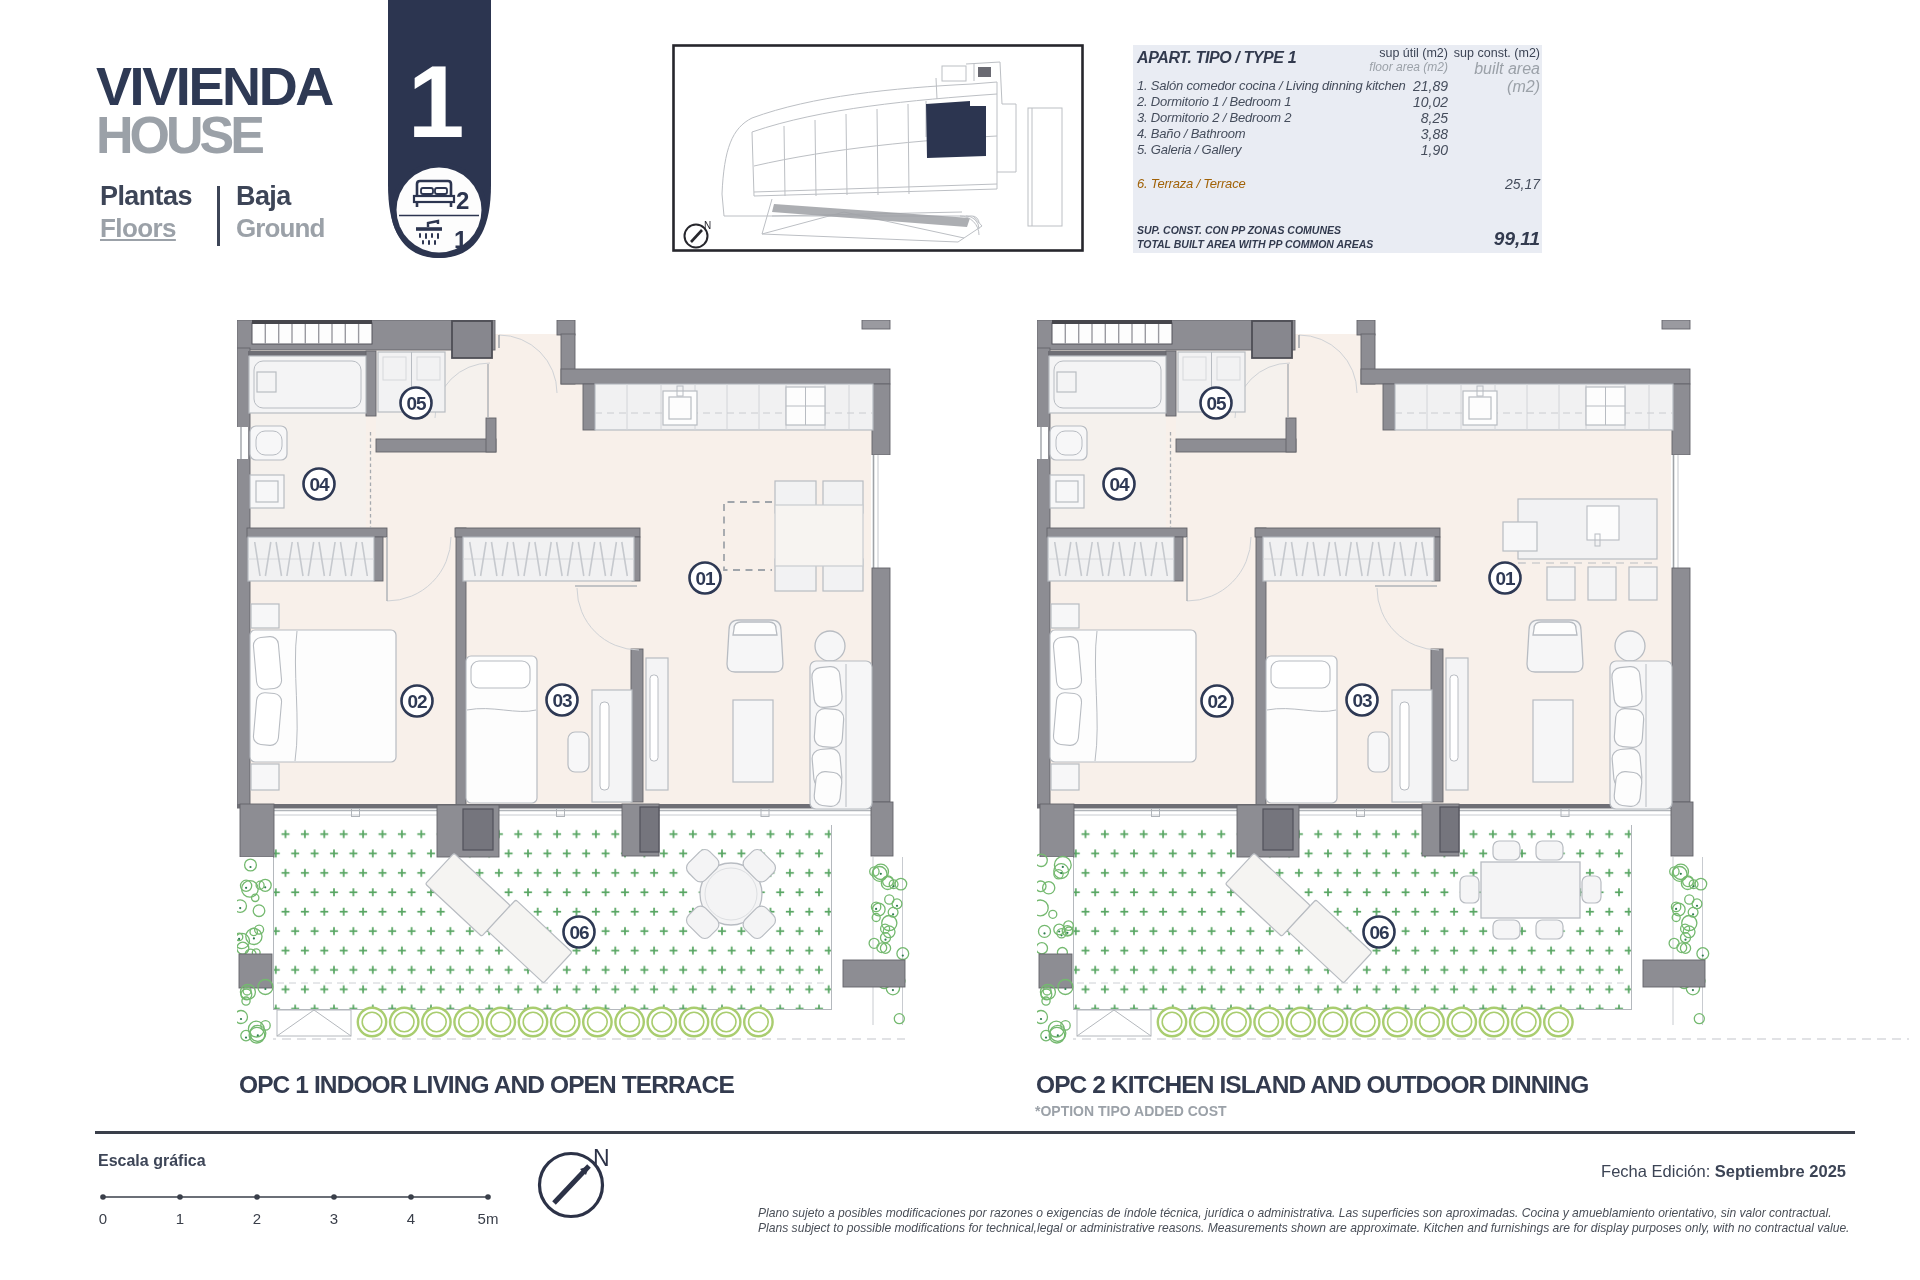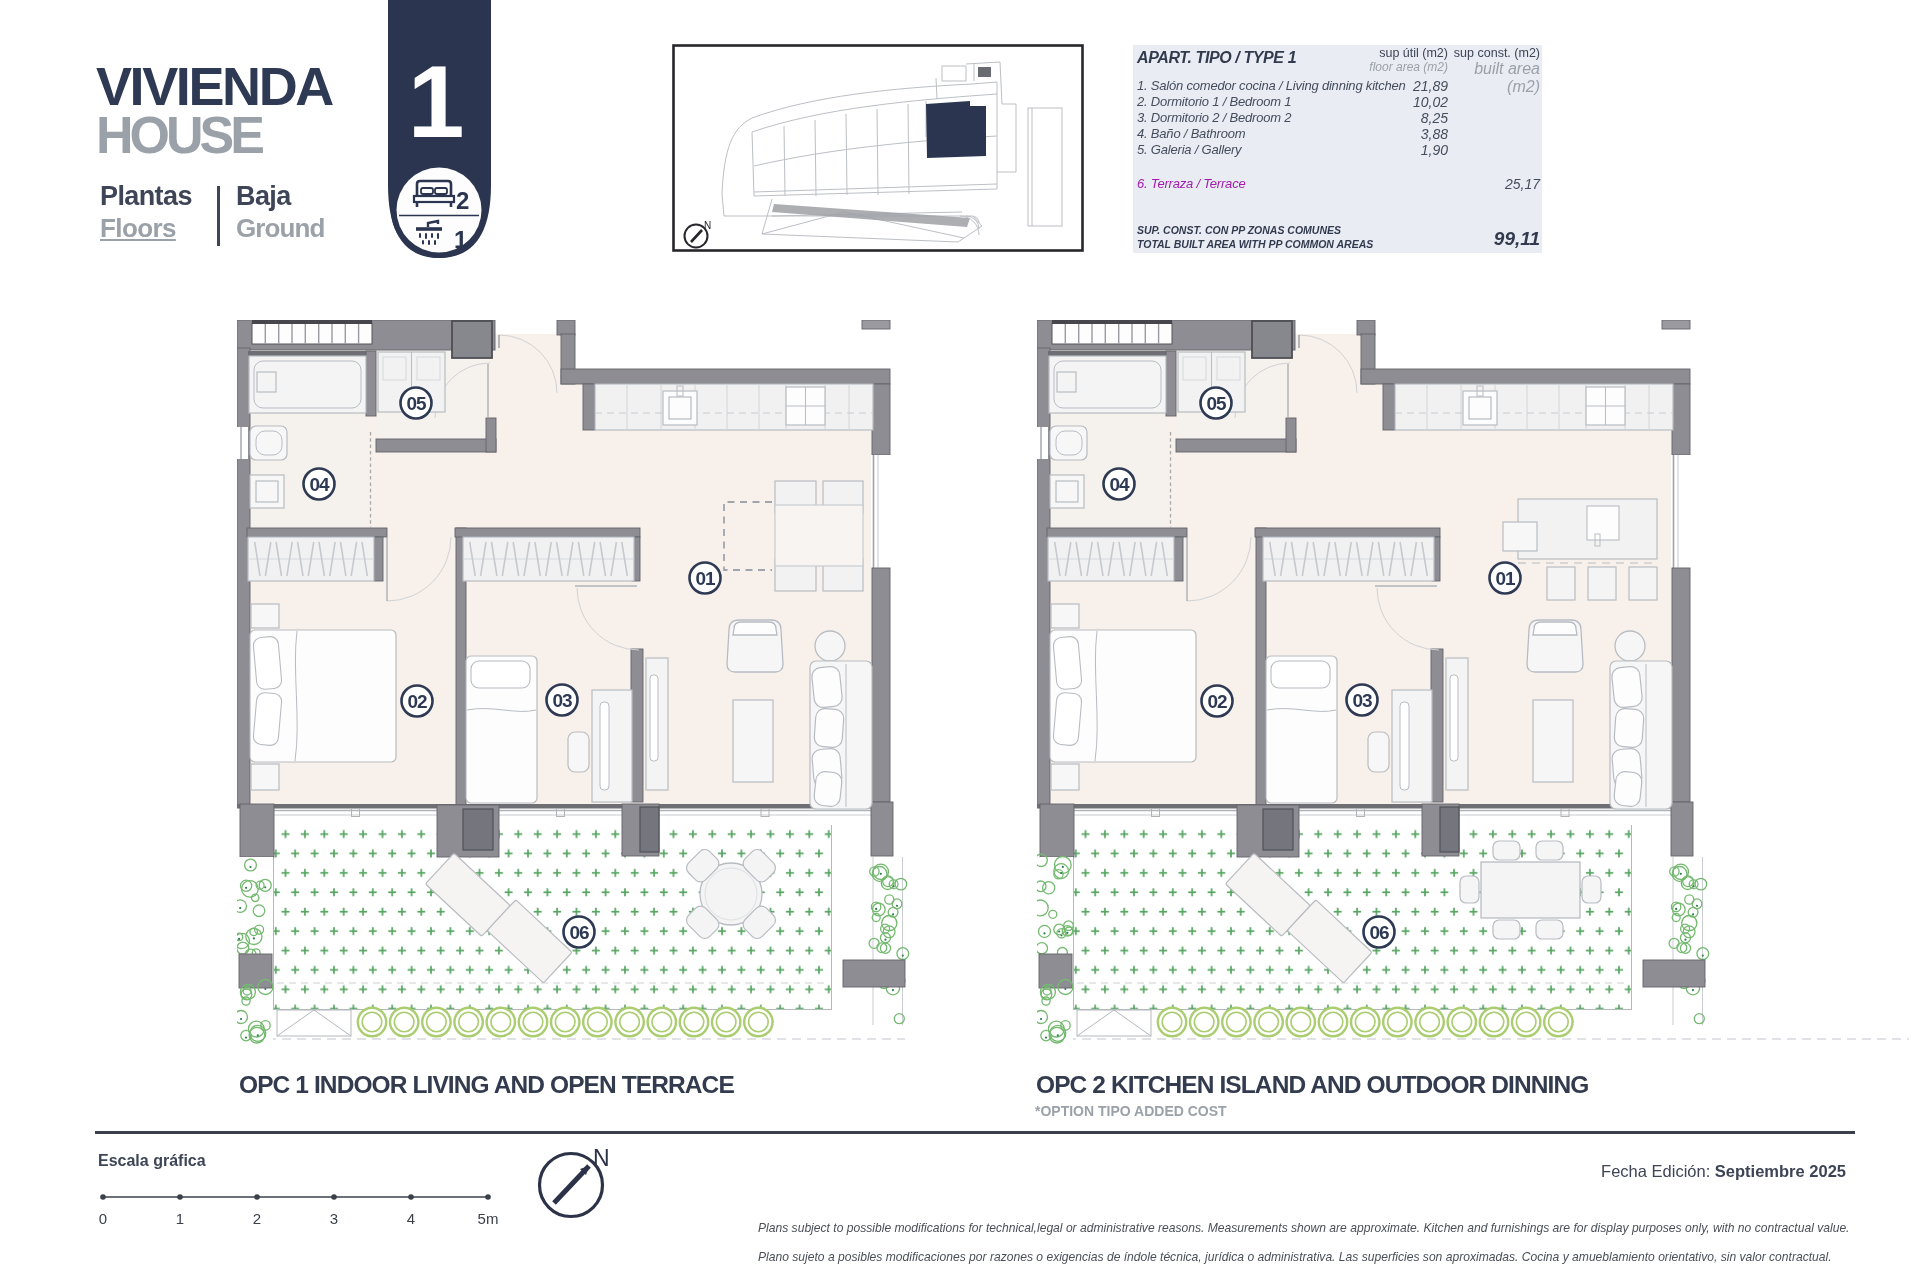--- a/index.html
+++ b/index.html
@@ -108,21 +108,21 @@
 <div class="abs" style="left:1137px;top:78px;font-size:13px;font-style:italic;color:#454d5c;letter-spacing:-0.2px;">1. Salón comedor cocina / Living dinning kitchen</div>
 <div class="abs" style="left:1348px;top:78px;width:100px;text-align:right;font-size:14px;font-style:italic;color:#454d5c;">21,89</div>
 <div class="abs" style="left:1137px;top:94px;font-size:13px;font-style:italic;color:#454d5c;letter-spacing:-0.2px;">2. Dormitorio 1 / Bedroom 1</div>
 <div class="abs" style="left:1348px;top:94px;width:100px;text-align:right;font-size:14px;font-style:italic;color:#454d5c;">10,02</div>
 <div class="abs" style="left:1137px;top:110px;font-size:13px;font-style:italic;color:#454d5c;letter-spacing:-0.2px;">3. Dormitorio 2 / Bedroom 2</div>
 <div class="abs" style="left:1348px;top:110px;width:100px;text-align:right;font-size:14px;font-style:italic;color:#454d5c;">8,25</div>
 <div class="abs" style="left:1137px;top:126px;font-size:13px;font-style:italic;color:#454d5c;letter-spacing:-0.2px;">4. Baño / Bathroom</div>
 <div class="abs" style="left:1348px;top:126px;width:100px;text-align:right;font-size:14px;font-style:italic;color:#454d5c;">3,88</div>
 <div class="abs" style="left:1137px;top:142px;font-size:13px;font-style:italic;color:#454d5c;letter-spacing:-0.2px;">5. Galeria / Gallery</div>
 <div class="abs" style="left:1348px;top:142px;width:100px;text-align:right;font-size:14px;font-style:italic;color:#454d5c;">1,90</div>
-<div class="abs" style="left:1137px;top:176px;font-size:13px;font-style:italic;color:#a21caf;letter-spacing:-0.2px;">6. Terraza / Terrace</div>
+<div class="abs" style="left:1137px;top:176px;font-size:13px;font-style:italic;color:#a16207;letter-spacing:-0.2px;">6. Terraza / Terrace</div>
 <div class="abs" style="left:1440px;top:176px;width:100px;text-align:right;font-size:14px;font-style:italic;color:#454d5c;">25,17</div>
 
 <div class="abs" style="left:1137px;top:224px;font-size:10.5px;font-weight:bold;font-style:italic;color:#323a4e;">SUP. CONST. CON PP ZONAS COMUNES</div>
 <div class="abs" style="left:1137px;top:238px;font-size:10.5px;font-weight:bold;font-style:italic;color:#323a4e;">TOTAL BUILT AREA WITH PP COMMON AREAS</div>
 <div class="abs" style="left:1440px;top:228px;width:100px;text-align:right;font-size:19px;font-weight:bold;font-style:italic;color:#323a4e;">99,11</div>
 
 <svg class="abs" style="left:237px;top:320px" width="890" height="740" viewBox="0 0 890 740">
     <defs>
       <pattern id="crossa" width="19.4" height="38.8" patternUnits="userSpaceOnUse">
         <g stroke="#57a562" stroke-width="1.7">
@@ -815,14 +815,14 @@
 
 <svg class="abs" style="left:530px;top:1140px" width="110" height="95" viewBox="0 0 110 95">
 <circle cx="41" cy="45" r="31.5" fill="none" stroke="#2c3247" stroke-width="3.2"></circle>
 <line x1="24" y1="63" x2="59" y2="26" stroke="#2c3247" stroke-width="5"></line>
 <path d="M 59,26 l -9,3 l 6,6 z" fill="#2c3247"></path>
 <text x="63" y="26" font-size="23" fill="#2c3247">N</text>
 </svg>
 
 <div class="abs" style="left:1446px;top:1162px;width:400px;text-align:right;font-size:16.5px;color:#3c4455;">Fecha Edición: <b>Septiembre 2025</b></div>
 
-<div class="abs" style="left:758px;top:1206px;width:1030px;text-align:center;font-size:12.1px;font-style:italic;color:#4a4f58;white-space:nowrap;margin-top:44px;">Plano sujeto a posibles modificaciones por razones o exigencias de índole técnica,  jurídica o administrativa. Las superficies son aproximadas. Cocina y amueblamiento orientativo, sin valor contractual.</div>
+<div class="abs" style="left:758px;top:1206px;width:1030px;text-align:center;font-size:12.1px;font-style:italic;color:#4a4f58;white-space:nowrap;">Plano sujeto a posibles modificaciones por razones o exigencias de índole técnica,  jurídica o administrativa. Las superficies son aproximadas. Cocina y amueblamiento orientativo, sin valor contractual.</div>
 
 <div class="abs" style="left:758px;top:1221px;width:1030px;text-align:center;font-size:12.1px;font-style:italic;color:#4a4f58;white-space:nowrap;">Plans subject to possible modifications for technical,legal or administrative reasons. Measurements shown are approximate. Kitchen and furnishings are for display purposes only, with no contractual value.</div>
 </body></html>

